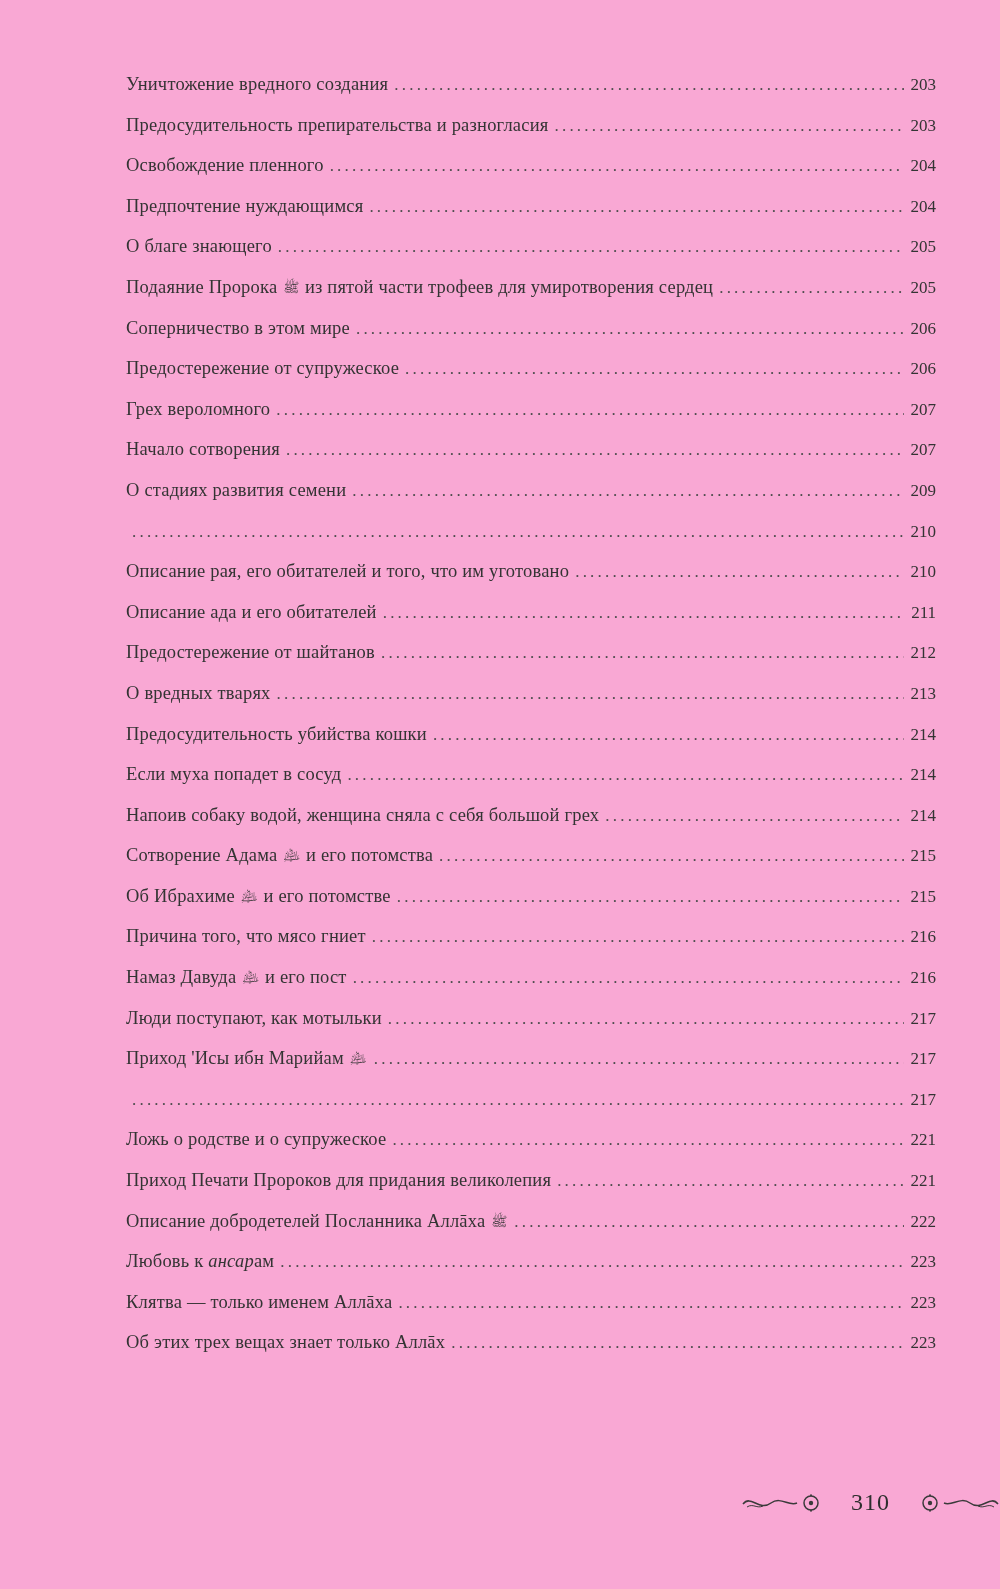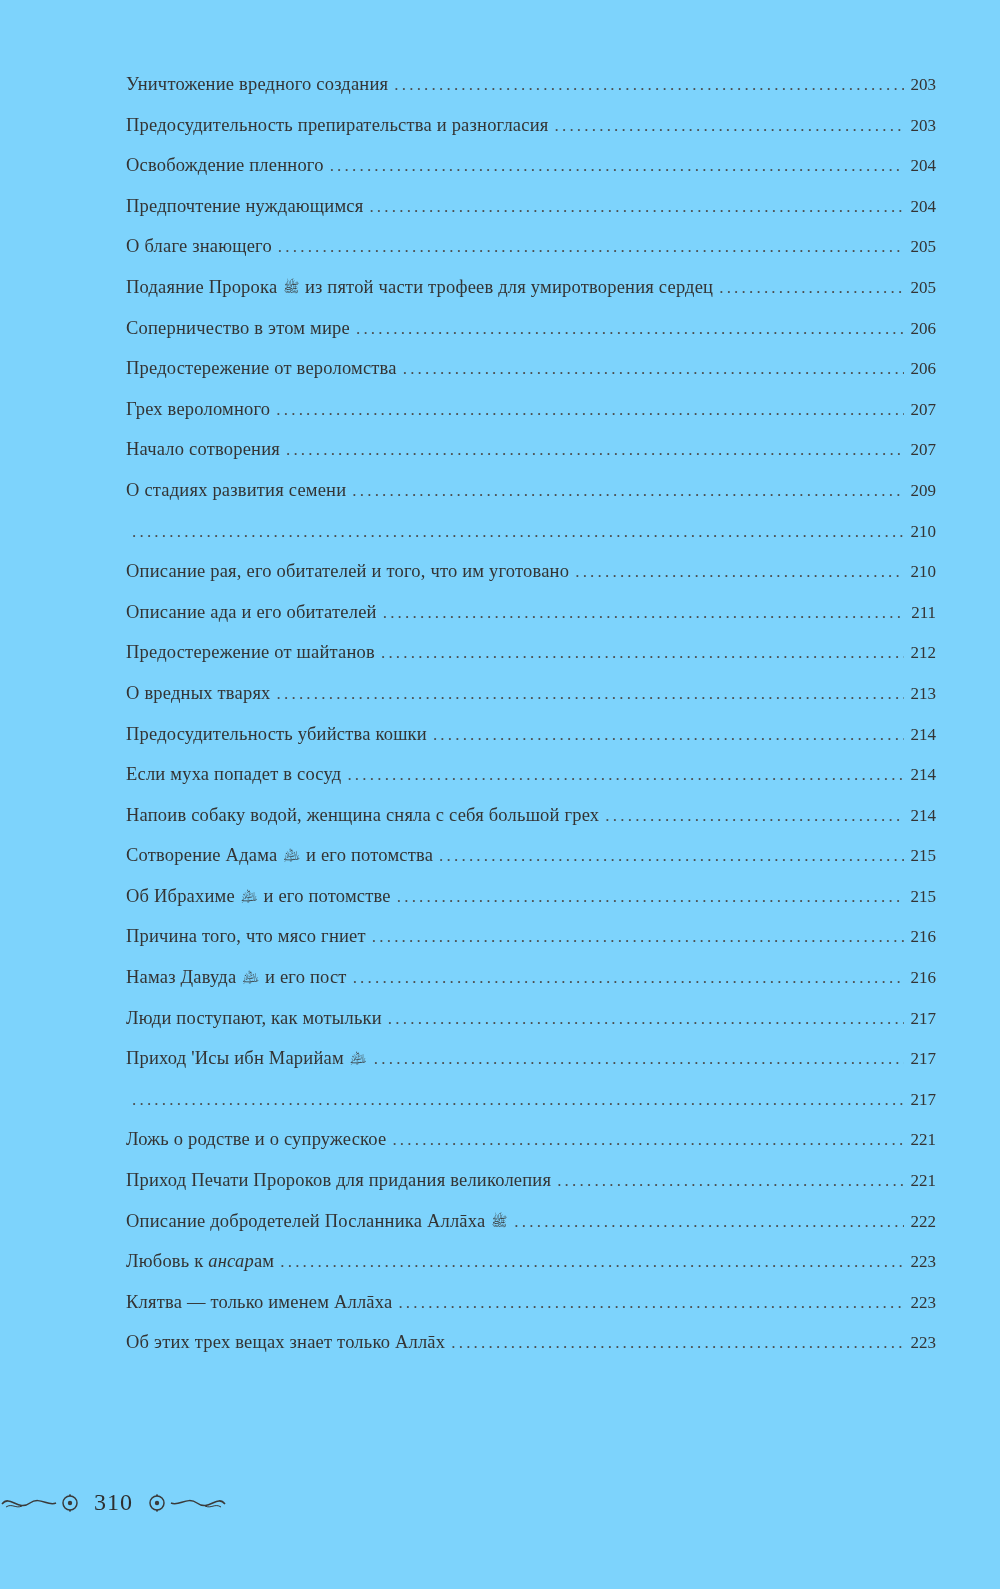--- a/index.html
+++ b/index.html
@@ -1,21 +1,21 @@
 <!DOCTYPE html>
 <html><head>
 <meta charset="utf-8">
 <style>
   html, body { margin: 0; padding: 0; background: #e9e9e9; }
   .page {
     position: relative;
     width: 1000px;
     height: 1589px;
     margin: 0 auto;
-    background: #7dd3fc;
+    background: #f9a8d4;
     font-family: "Liberation Serif", "DejaVu Serif", serif;
     color: #343434;
     overflow: hidden;
   }
   .toc {
     position: absolute;
     top: 74px;
     left: 126px;
     right: 64px;
   }
@@ -41,23 +41,23 @@
     letter-spacing: 3.2px;
     font-size: 17px;
   }
   .toc-page { flex: 0 0 auto; padding-left: 4px; font-size: 17px; }
   .footer {
     position: absolute;
     top: 1489px;
     left: 0;
     width: 100%;
     display: flex;
-    justify-content: flex-start;
+    justify-content: flex-end;
     align-items: center;
-    gap: 10px;
+    gap: 26px;
   }
   .page-num {
     font-size: 24px;
     letter-spacing: 1px;
     color: #2e2e2e;
   }
   .orn { display: block; }
   .orn-right { transform: scaleX(-1); }
 </style>
 </head>
@@ -102,21 +102,21 @@
     <span class="toc-page">205</span>
   </div>
 
   <div class="toc-row">
     <span class="toc-title"><span>Соперничество в этом мире</span></span>
     <span class="toc-dots"></span>
     <span class="toc-page">206</span>
   </div>
 
   <div class="toc-row">
-    <span class="toc-title"><span>Предостережение от вероломства</span></span>
+    <span class="toc-title"><span>Предостережение от супружеское</span></span>
     <span class="toc-dots"></span>
     <span class="toc-page">206</span>
   </div>
 
   <div class="toc-row">
     <span class="toc-title"><span>Грех вероломного</span></span>
     <span class="toc-dots"></span>
     <span class="toc-page">207</span>
   </div>
 

